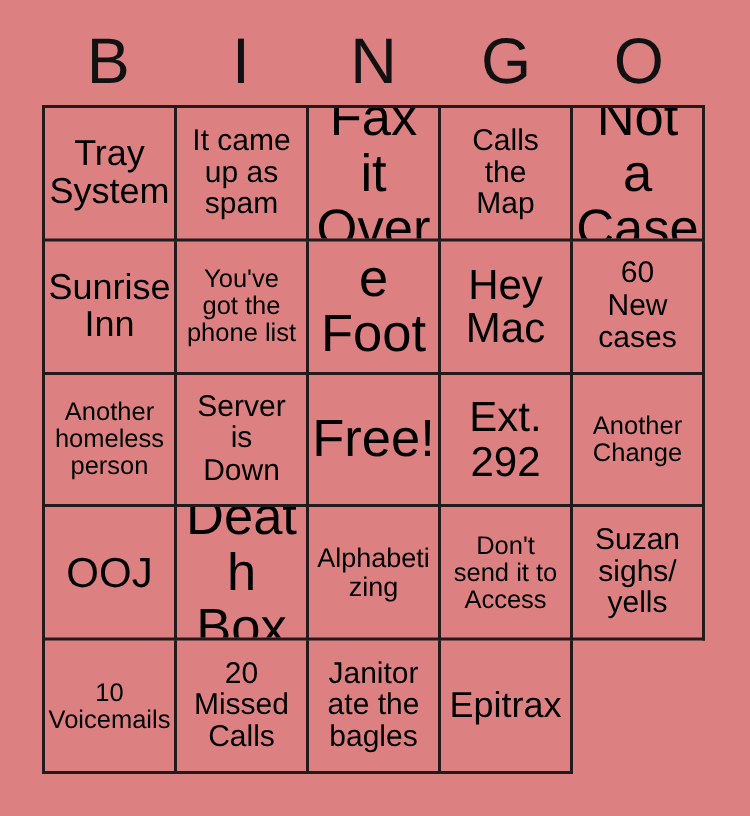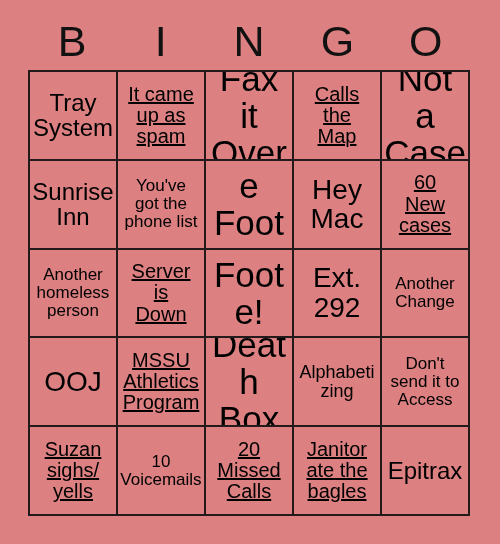--- a/index.html
+++ b/index.html
@@ -70,21 +70,21 @@
     width: 100%;
     color: #000000;
     line-height: 1.06;
     word-wrap: break-word;
     white-space: pre-line;
   }
   
   .fs-xxl .cell-text { font-size: 28px; }
   .fs-xl  .cell-text { font-size: 35px; }
   .fs-lg  .cell-text { font-size: 24px; }
-  .fs-md  .cell-text { font-size: 20px; text-decoration: underline; }
+  .fs-md  .cell-text { font-size: 20px; }
   .fs-sm  .cell-text { font-size: 17px; }
   .fs-xs  .cell-text { font-size: 18px; }
 </style>
 </head>
 <body>
 
 <div id="card">
 
   <div id="header">
     <div class="header-cell">B</div>
@@ -143,38 +143,33 @@
         <span class="cell-text">Another
 homeless
 person</span>
       </div>
       <div class="cell fs-md">
         <span class="cell-text">Server
 is
 Down</span>
       </div>
       <div class="cell fs-xl">
-        <span class="cell-text">Foote!</span>
+        <span class="cell-text">Free!</span>
       </div>
       <div class="cell fs-xxl">
         <span class="cell-text">Ext.
 292</span>
       </div>
       <div class="cell fs-sm">
         <span class="cell-text">Another
 Change</span>
       </div>
       <div class="cell fs-xxl">
         <span class="cell-text">OOJ</span>
       </div>
-      <div class="cell fs-md">
-        <span class="cell-text">MSSU
-Athletics
-Program</span>
-      </div>
       <div class="cell fs-xl">
         <span class="cell-text">Death
 Box</span>
       </div>
       <div class="cell fs-xs">
         <span class="cell-text">Alphabetizing</span>
       </div>
       <div class="cell fs-sm">
         <span class="cell-text">Don't
 send it to

